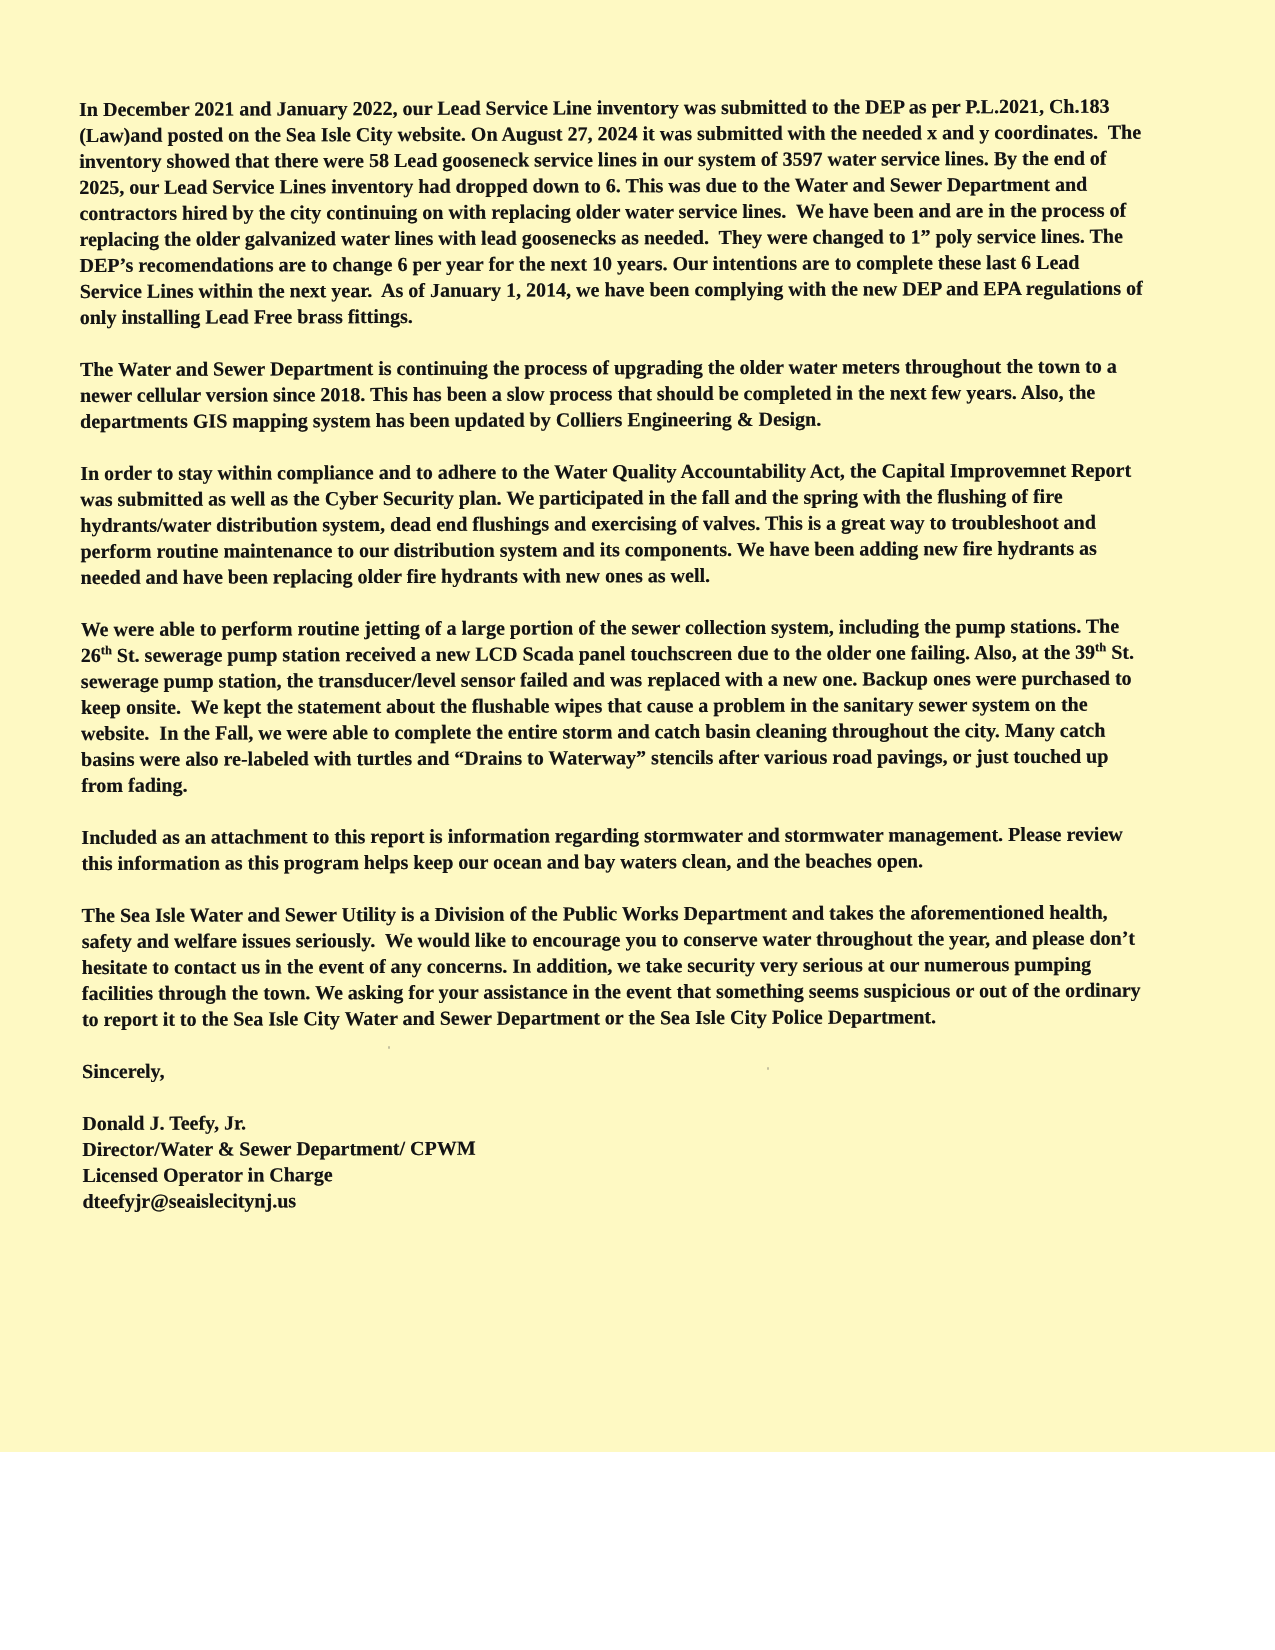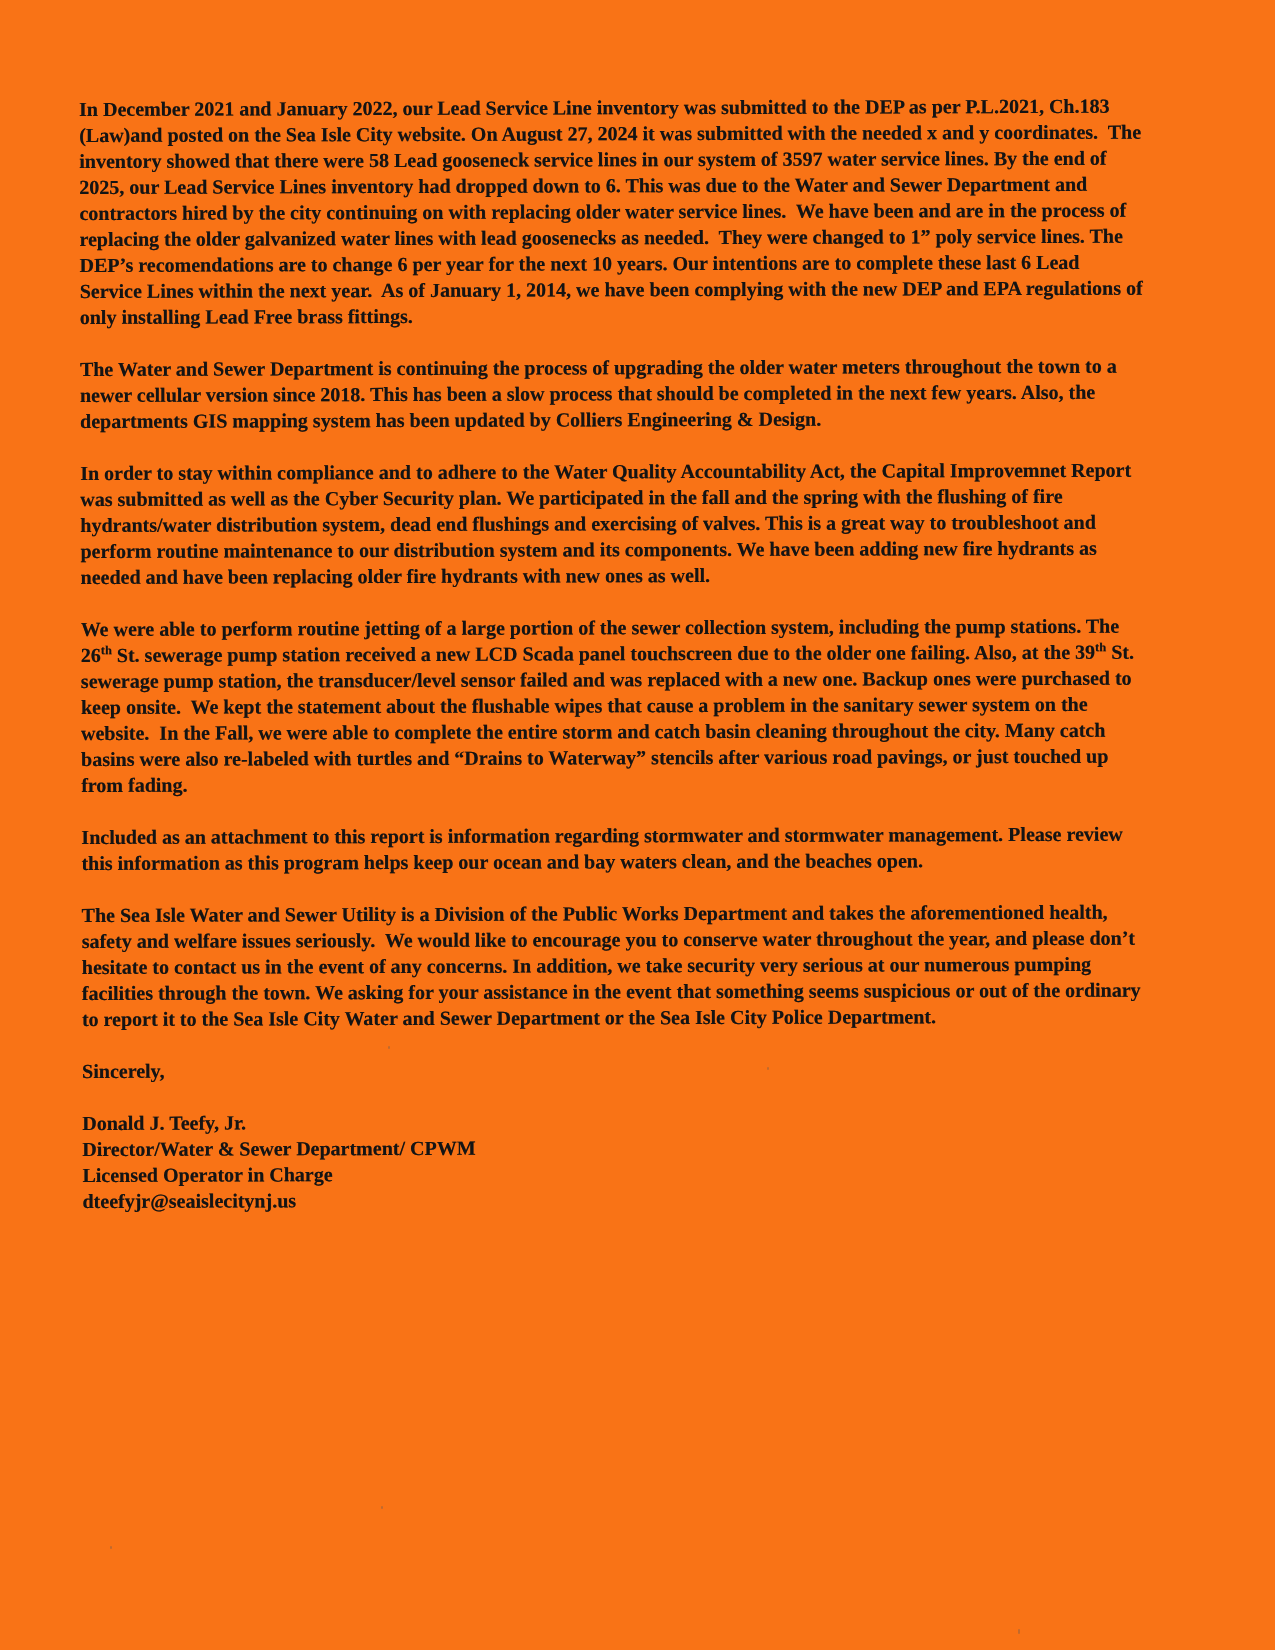--- a/index.html
+++ b/index.html
@@ -6,22 +6,22 @@
   html, body { margin: 0; padding: 0; }
   body {
     width: 1275px;
     height: 1650px;
     background: #ffffff;
     font-family: "Liberation Serif", serif;
   }
   .page {
     position: relative;
     width: 1275px;
-    height: 1650px;
-    background: #f97316;
+    height: 1452px;
+    background: #fef9c3;
     overflow: hidden;
   }
   .letter {
     position: absolute;
     left: 79px;
     top: 96px;
     width: 1066px;
     transform: rotate(-0.18deg);
     transform-origin: top left;
     font-family: "Liberation Serif", serif;

